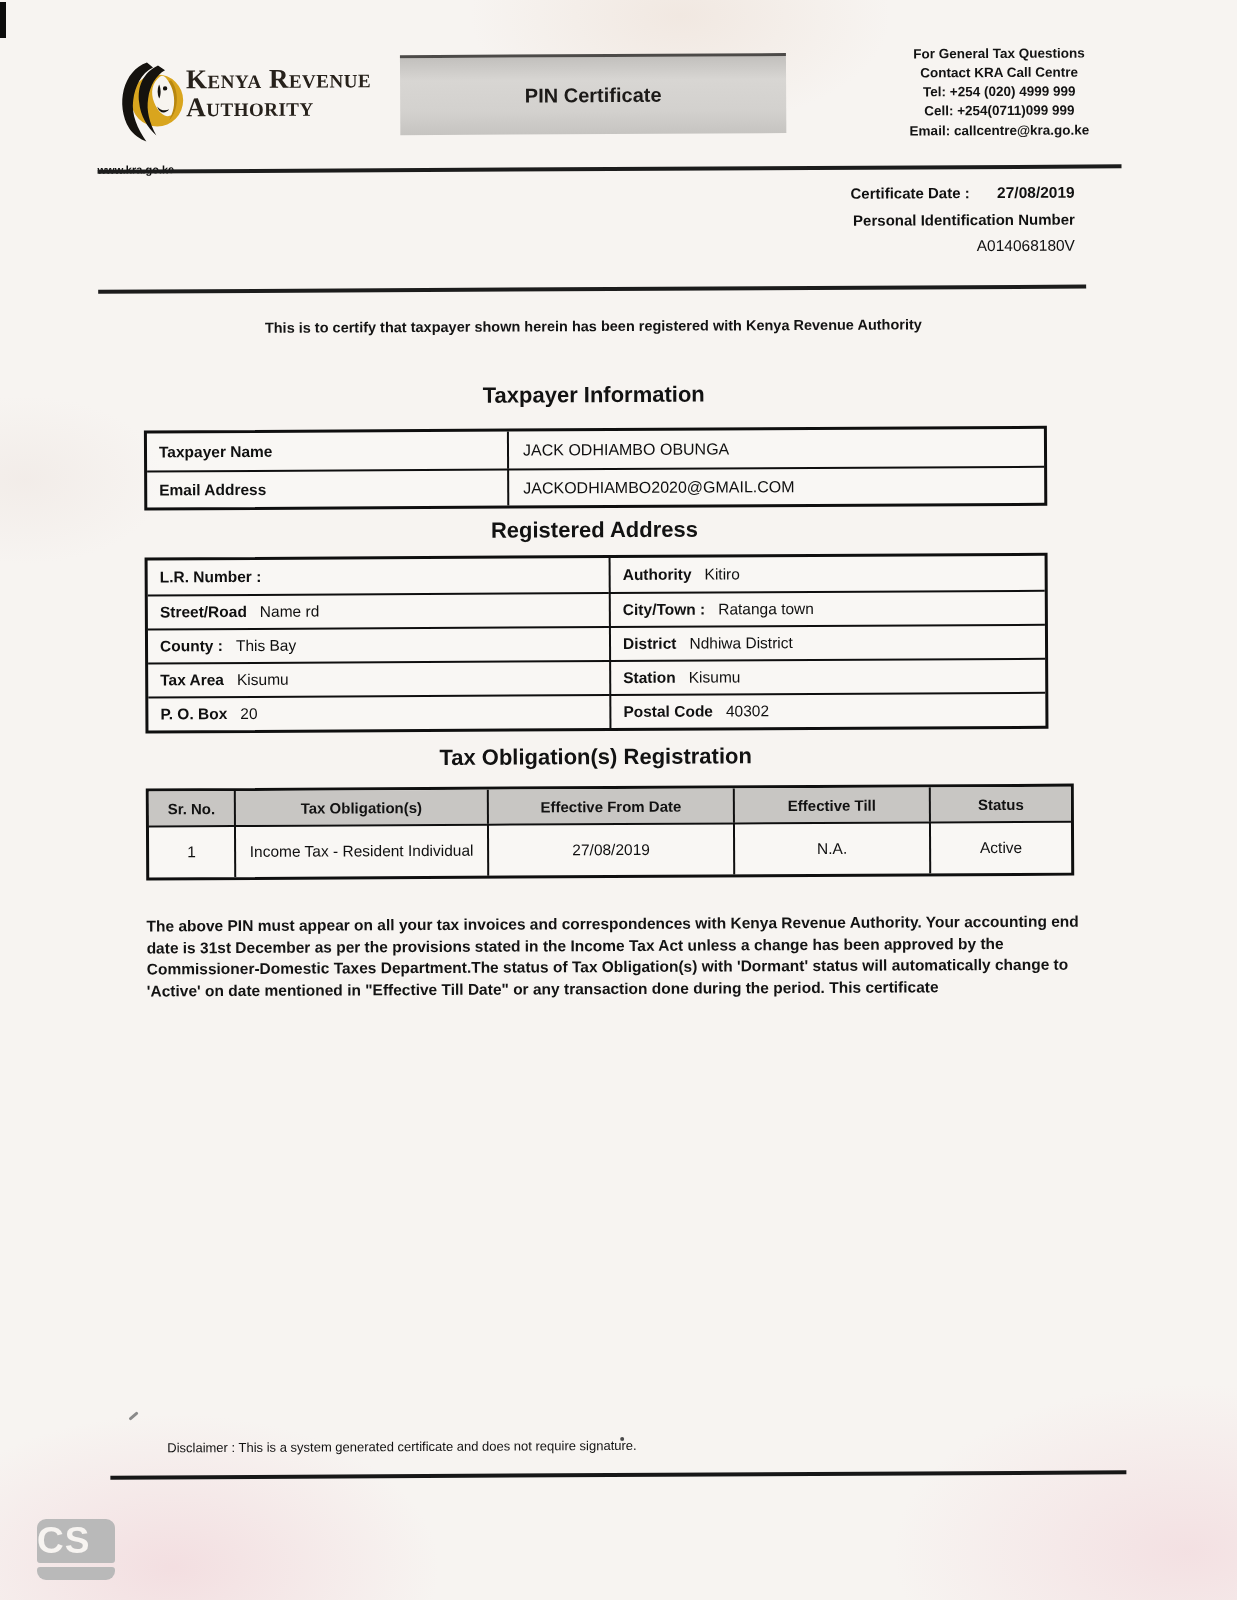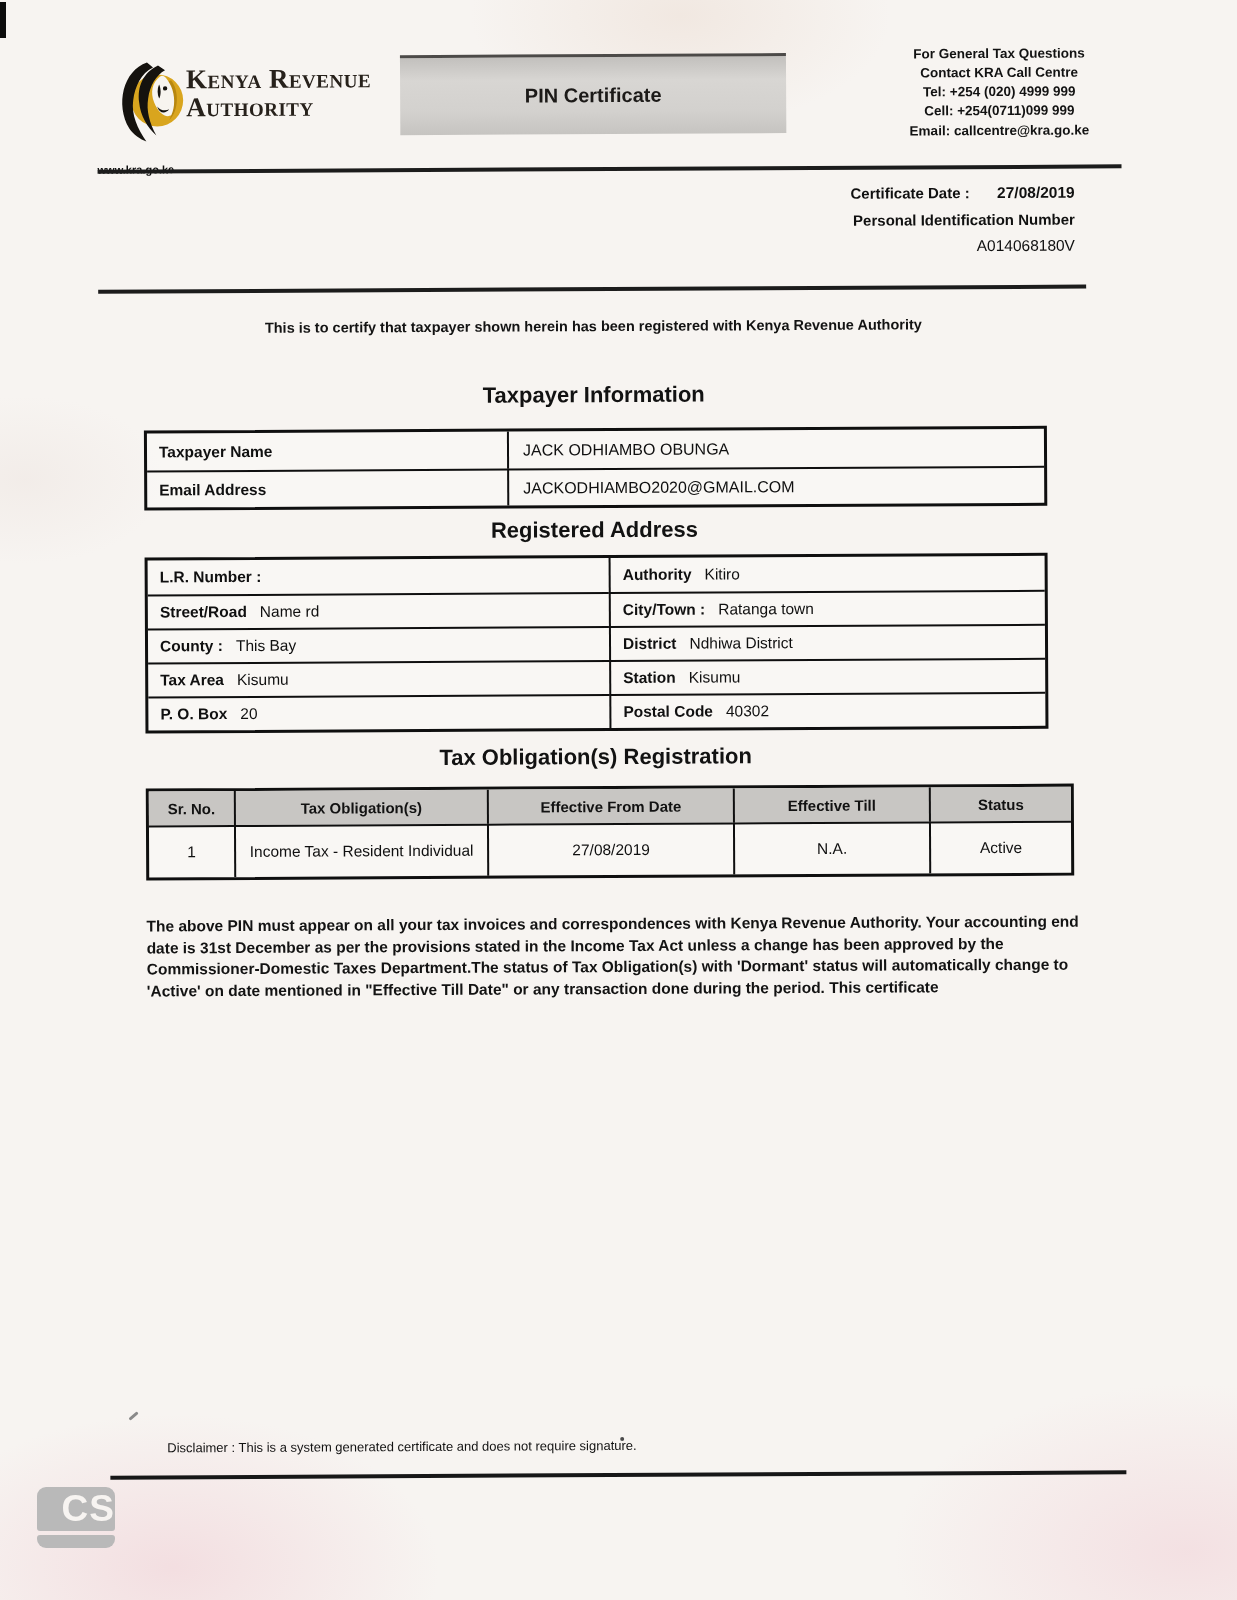--- a/index.html
+++ b/index.html
@@ -80,21 +80,21 @@
 
   
   .edge-mark{position:absolute;left:0;top:2px;width:6px;height:36px;background:#0c0c0c;}
   .pen-mark{position:absolute;left:124px;top:1412px;width:11px;height:3px;background:#8a8a8a;
     transform:rotate(-40deg);border-radius:2px;}
   .speck{position:absolute;left:616px;top:1437px;width:4px;height:4px;background:#4a4a4a;border-radius:50%;}
 
   
   .cs-badge{position:absolute;left:37px;top:1487px;width:78px;height:62px;}
   .cs-top{height:44px;background:#b9b9b9;border-radius:9px 9px 3px 3px;
-    display:flex;align-items:center;justify-content:flex-end;}
+    display:flex;align-items:center;justify-content:flex-start;margin-top:32px;}
   .cs-top span{color:#f7f4f1;font-weight:bold;font-size:37px;letter-spacing:1px;}
   .cs-bar{height:13px;margin-top:4px;background:#b9b9b9;border-radius:3px 3px 9px 9px;}
   .cs-text{position:absolute;left:126px;top:1489px;font-size:43px;color:#b9b9b9;letter-spacing:.5px;}
 </style>
 </head>
 <body>
 
 <div class="page">
   <div class="edge-mark"></div>
 

